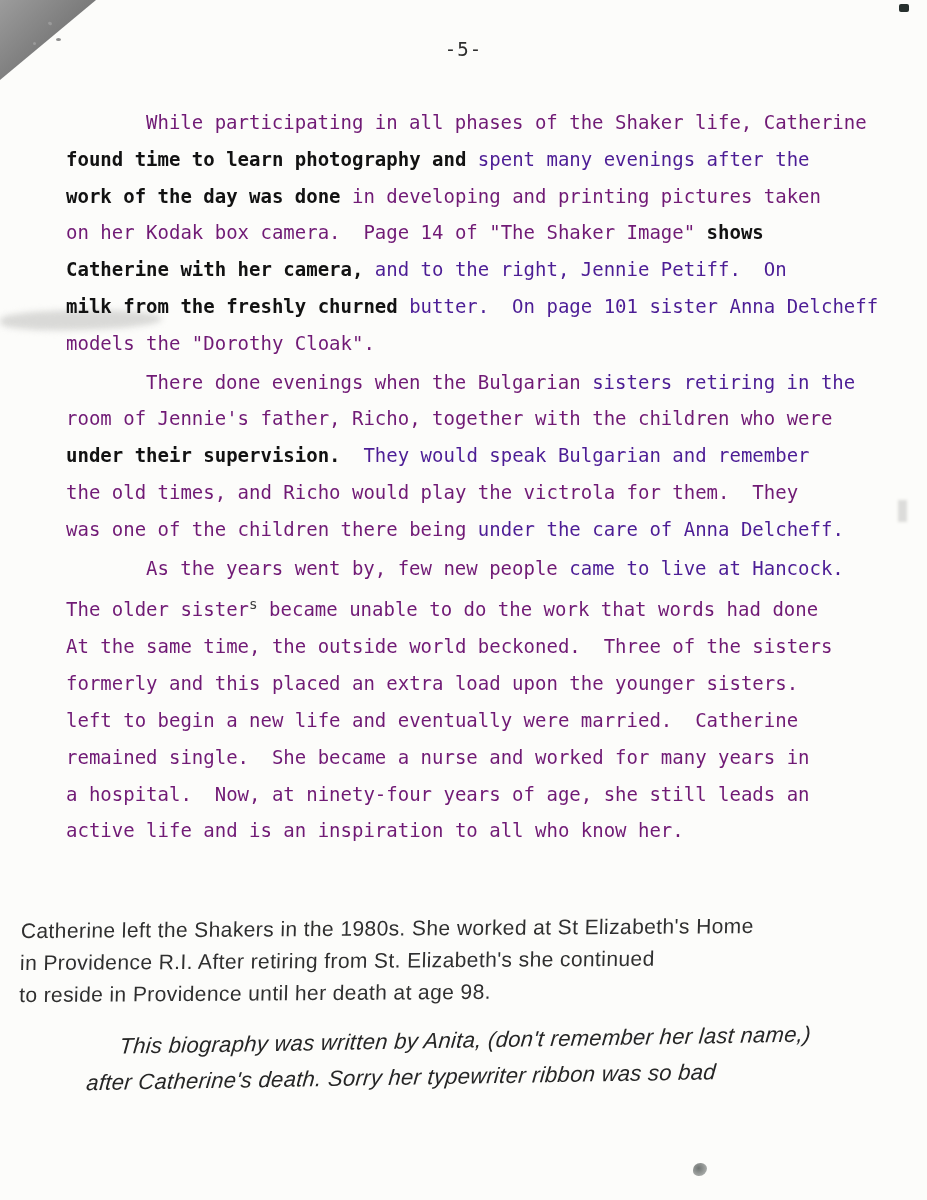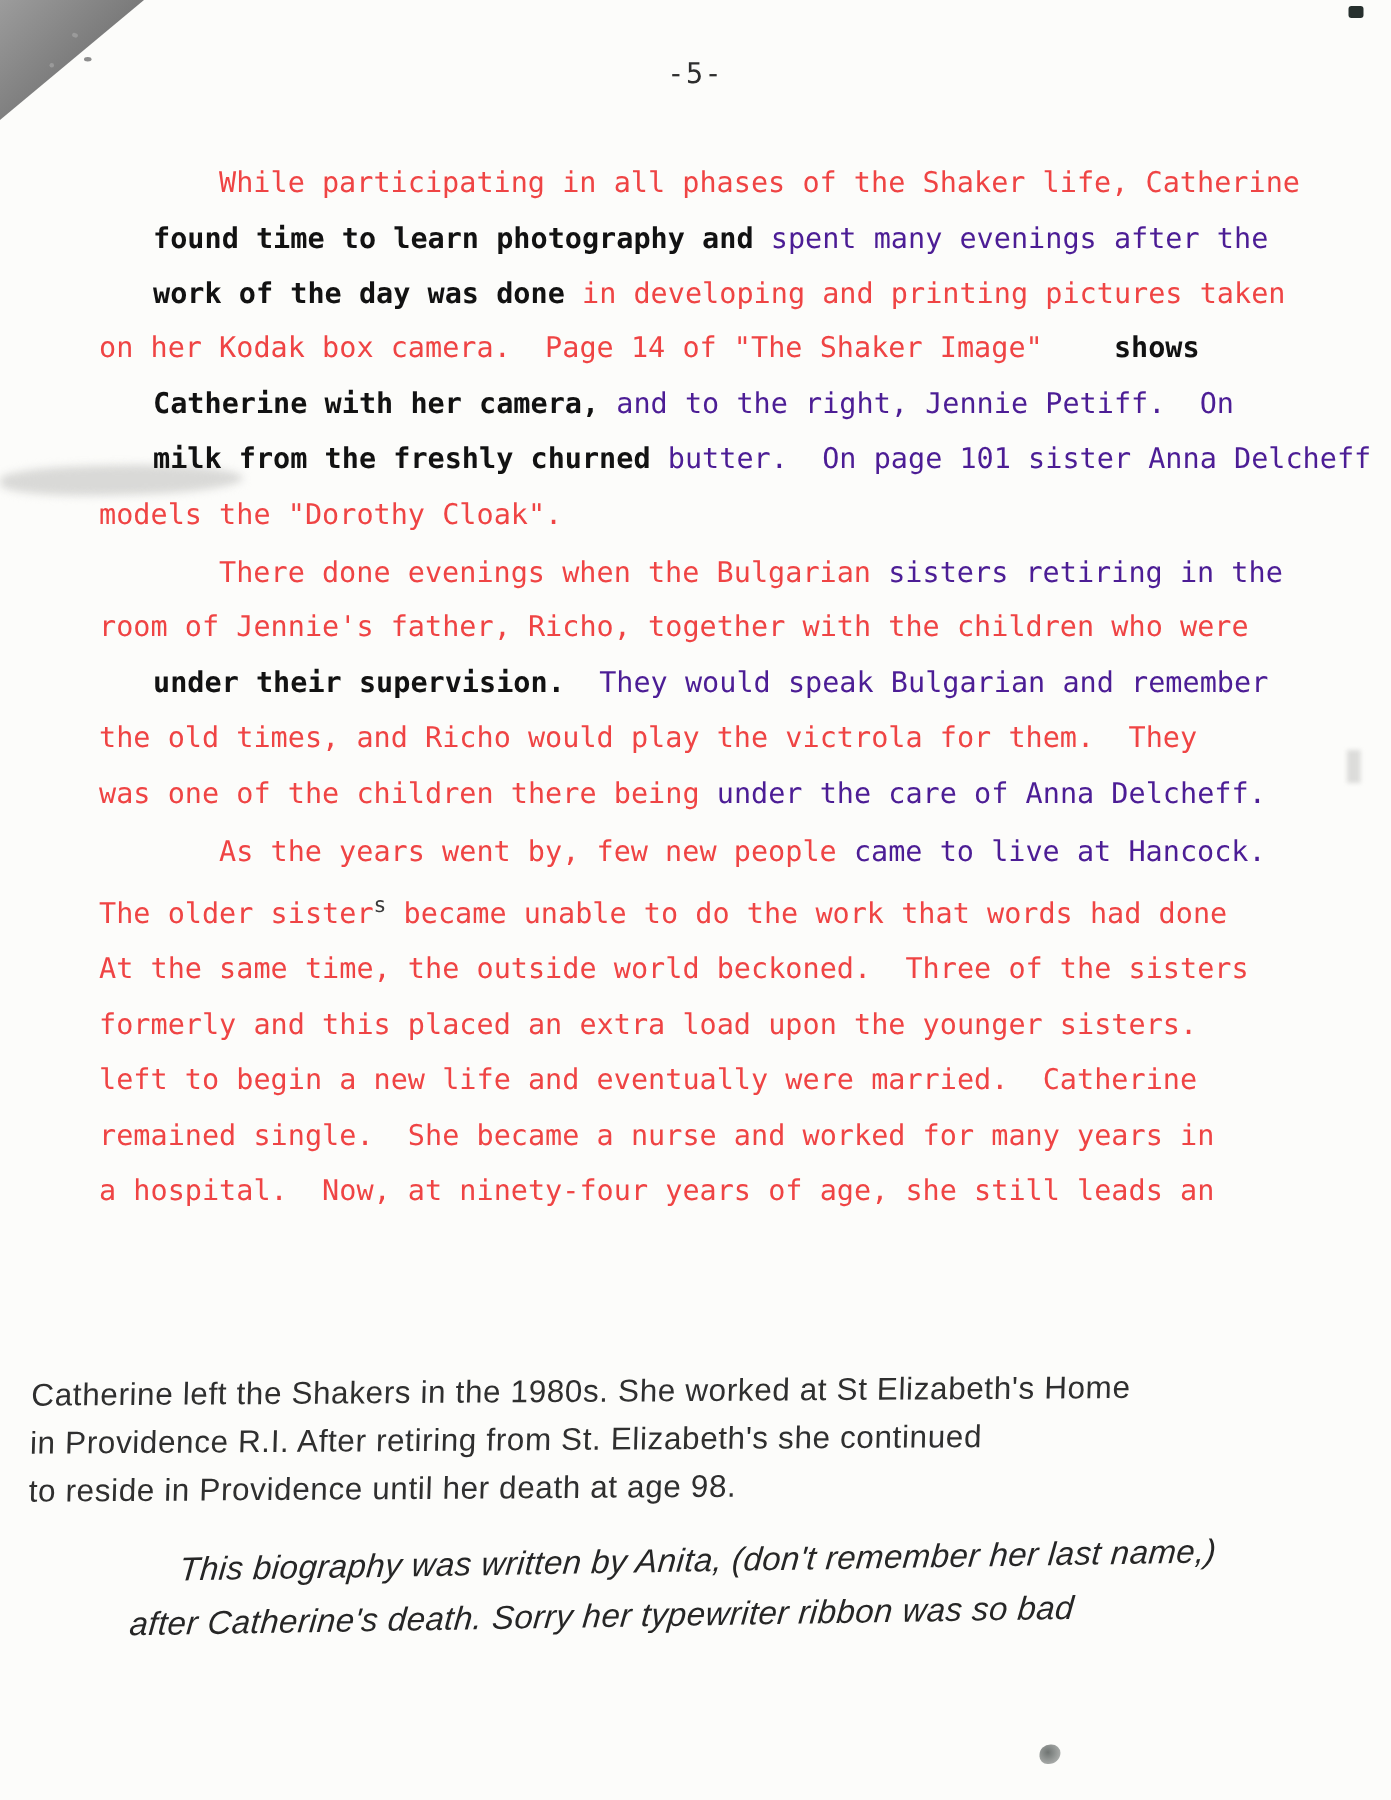--- a/index.html
+++ b/index.html
@@ -52,22 +52,22 @@
     text-align: center;
     font-size: 19px; color: #2e2e2e; letter-spacing: 1px;
   }
   .typed-text {
     position: absolute; top: 104px; left: 66px; width: 856px;
     font-size: 19px; line-height: 36.8px; color: #3a3a3a;
   }
   .typed-para + .typed-para { margin-top: 2px; }
   .tline { white-space: pre; }
   .typed-para .tline:first-child { text-indent: 80px; }
-  .seg-n { color: #ef4444; }
-  .seg-b { color: #121212; font-weight: 700; margin-left: 36px; }
+  .seg-n { color: #701a75; }
+  .seg-b { color: #121212; font-weight: 700; }
   .seg-f { color: #4c1d95; }
   .seg-sup { vertical-align: super; font-size: 0.75em; color: #3a3a3a; }
 
   
   .hand { font-family: "Liberation Sans", sans-serif; color: #2f2f2f; }
   .hand-note-1 {
     position: absolute; left: 20px; top: 912px; width: 888px;
     font-size: 21px; line-height: 32px; letter-spacing: 0.4px;
     transform: rotate(-0.4deg) skewX(-2deg);
   }
@@ -113,20 +113,21 @@
         <div class="tline"><span class="seg-n">was one of the children there being</span><span class="seg-f"> under the care of Anna Delcheff.</span></div>
       </div>
     <div class="typed-para">
         <div class="tline"><span class="seg-n">As the years went by, few new people</span><span class="seg-f"> came to live at Hancock.</span></div>
         <div class="tline"><span class="seg-n">The older sister</span><span class="seg-sup">s</span><span class="seg-n"> became unable to do the work that words had done</span></div>
         <div class="tline"><span class="seg-n">At the same time, the outside world beckoned.  Three of the sisters</span></div>
         <div class="tline"><span class="seg-n">formerly and this placed an extra load upon the younger sisters.</span></div>
         <div class="tline"><span class="seg-n">left to begin a new life and eventually were married.  Catherine</span></div>
         <div class="tline"><span class="seg-n">remained single.  She became a nurse and worked for many years in</span></div>
         <div class="tline"><span class="seg-n">a hospital.  Now, at ninety-four years of age, she still leads an</span></div>
+        <div class="tline"><span class="seg-n">active life and is an inspiration to all who know her.</span></div>
       </div>
   </div>
 
   <div class="hand hand-note-1">
     <div class="hline">Catherine left the Shakers in the 1980s. She worked at St Elizabeth's Home</div>
     <div class="hline">in Providence R.I. After retiring from St. Elizabeth's she continued</div>
     <div class="hline">to reside in Providence until her death at age 98.</div>
   </div>
 
   <div class="hand hand-note-2">

